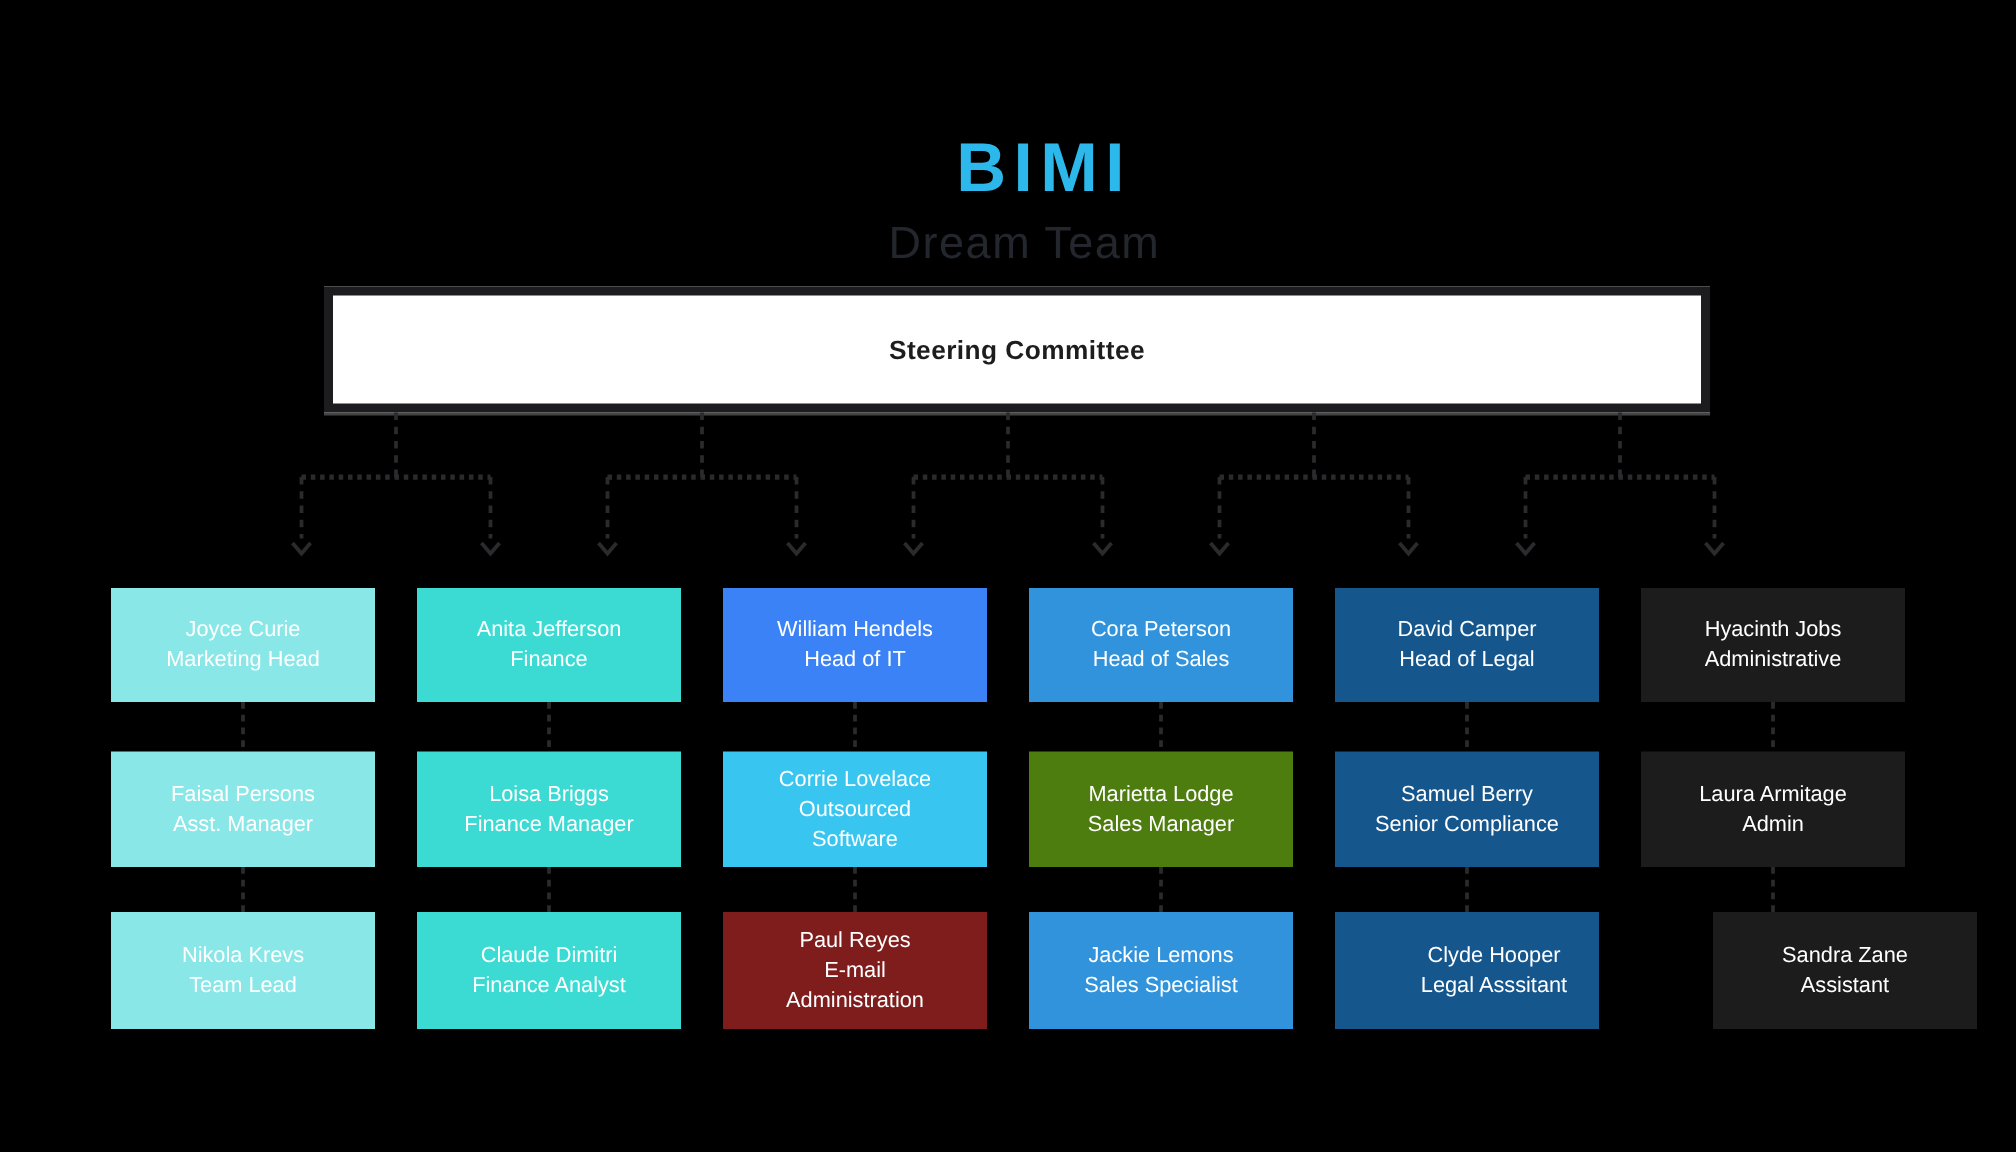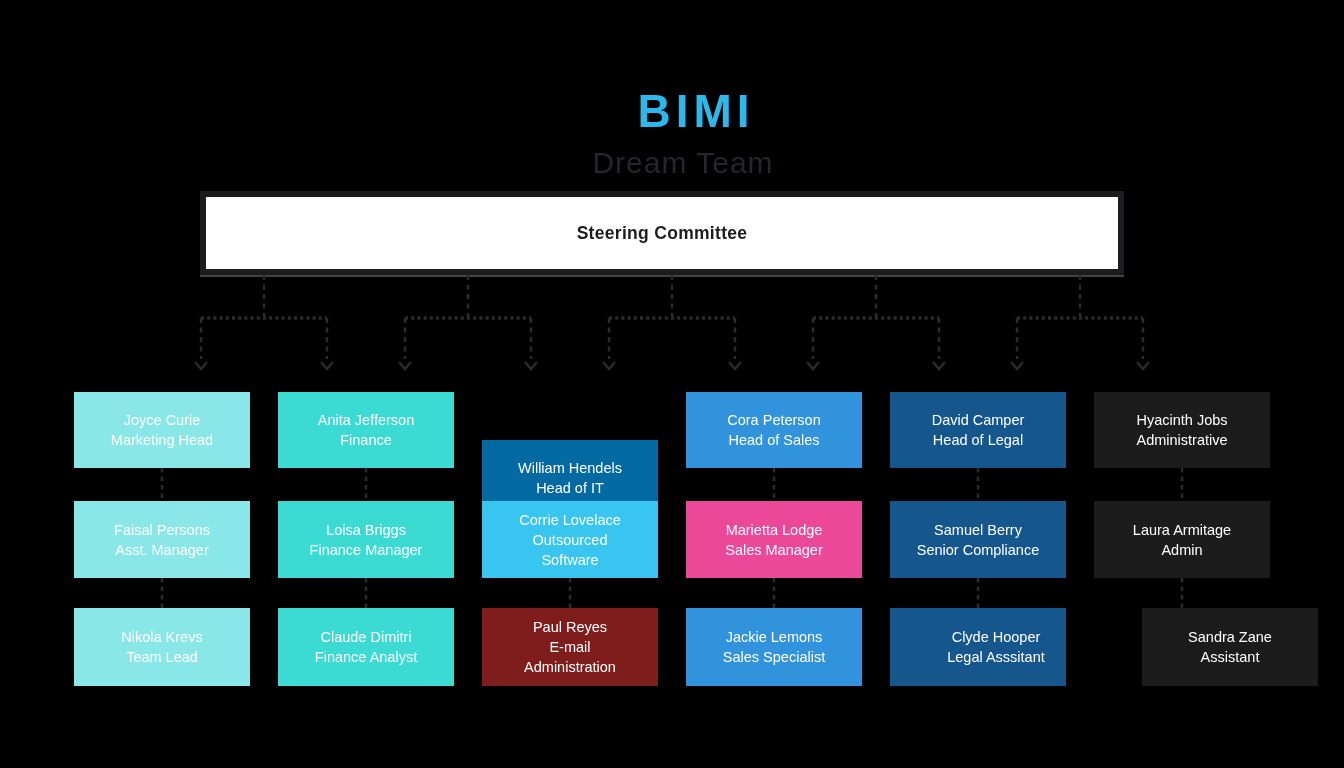--- a/index.html
+++ b/index.html
@@ -13,21 +13,21 @@
   .title{
     position:absolute;top:84px;left:0;width:1344px;text-align:center;
     font-size:46px;font-weight:bold;letter-spacing:5px;color:#2CB8EB;
   }
   .subtitle{
     position:absolute;top:146px;left:0;width:1344px;text-align:center;
     font-size:30px;font-weight:400;letter-spacing:1px;color:#23262C;
   }
 
   .root-node{
-    position:absolute;left:200px;top:191px;width:924px;height:84px;
+    position:absolute;left:216px;top:191px;width:924px;height:84px;
     box-sizing:border-box;background:#fff;border:6px solid #1C1C1E;
     box-shadow:0 2px 0 rgba(150,150,150,.45);
     display:flex;align-items:center;justify-content:center;
   }
   .root-node span{
     font-size:17.5px;font-weight:700;color:#1D1D1D;letter-spacing:.3px;
   }
 
   svg.connectors{position:absolute;left:0;top:0;width:1344px;height:768px;pointer-events:none;}
 
@@ -116,40 +116,40 @@
   </div>
   <div class="node x1 r1 c1" style="background: rgb(59, 219, 211);">
     <div class="name">Loisa Briggs</div>
     <div class="role">Finance Manager</div>
   </div>
   <div class="node x1 r2 c1" style="background: rgb(59, 219, 211);">
     <div class="name">Claude Dimitri</div>
     <div class="role">Finance Analyst</div>
   </div>
 
-  <div class="node x2 r0 c2" style="background: #0369a1; margin-top: 48px;">
+  <div class="node x2 r0 c2" style="background: #3b82f6;">
     <div class="name">William Hendels</div>
     <div class="role">Head of IT</div>
   </div>
   <div class="node x2 r1 c2" style="background: rgb(56, 197, 240);">
     <div class="name">Corrie Lovelace</div>
     <div class="role">Outsourced
 Software</div>
   </div>
   <div class="node x2 r2 c2" style="background: #7f1d1d;">
     <div class="name">Paul Reyes</div>
     <div class="role">E-mail
 Administration</div>
   </div>
 
   <div class="node x3 r0 c3" style="background: rgb(49, 147, 219);">
     <div class="name">Cora Peterson</div>
     <div class="role">Head of Sales</div>
   </div>
-  <div class="node x3 r1 c3" style="background: #ec4899;">
+  <div class="node x3 r1 c3" style="background: #4d7c0f;">
     <div class="name">Marietta Lodge</div>
     <div class="role">Sales Manager</div>
   </div>
   <div class="node x3 r2 c3" style="background: rgb(49, 147, 219);">
     <div class="name">Jackie Lemons</div>
     <div class="role">Sales Specialist</div>
   </div>
 
   <div class="node x4 r0 c4" style="background: rgb(21, 86, 141);">
     <div class="name">David Camper</div>

